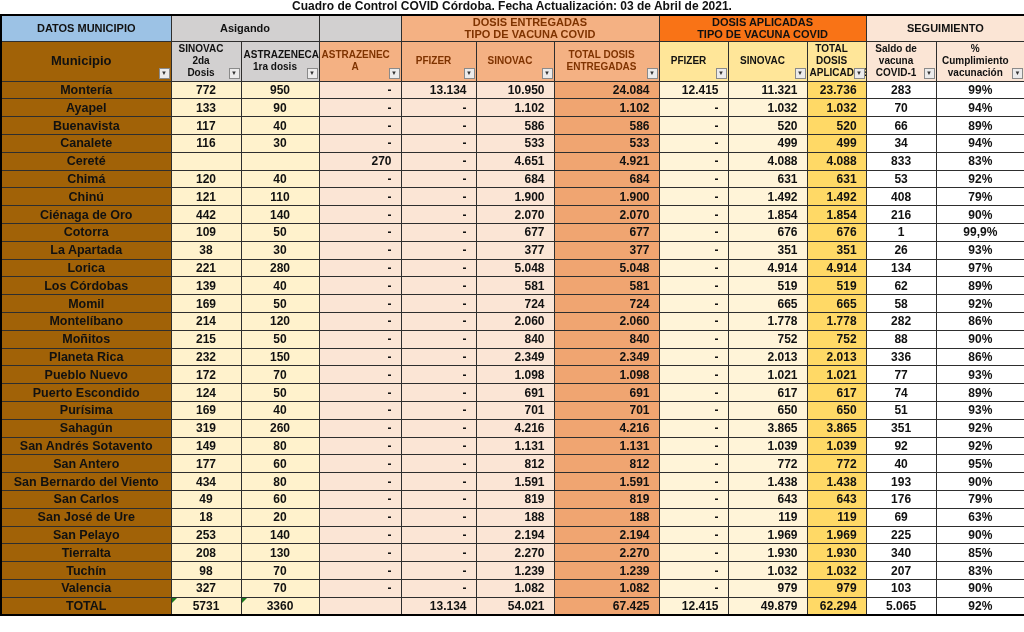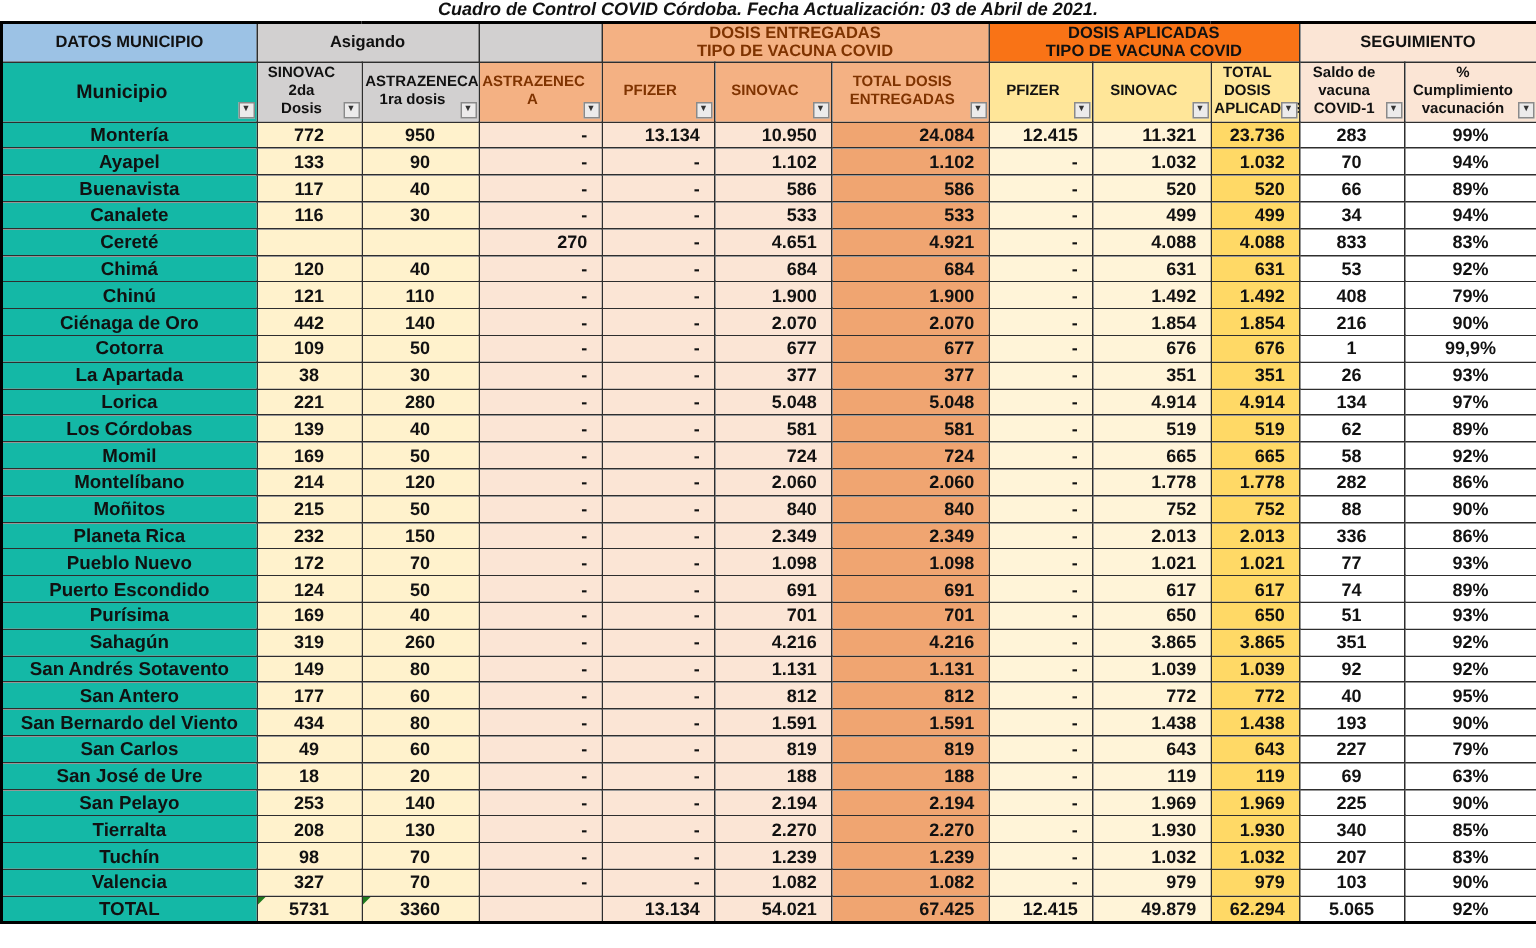--- a/index.html
+++ b/index.html
@@ -6,21 +6,20 @@
   * { box-sizing: border-box; }
   .page {
     width: 1024px; height: 632px; overflow: hidden;
     font-family: "Liberation Sans", sans-serif;
     background: #ffffff;
   }
   .title {
     height: 14px; line-height: 13px; text-align: center;
     font-size: 12px; font-weight: bold; color: #111;
     white-space: nowrap;
-    font-style: italic;
   }
   table.tbl {
     border-collapse: collapse; table-layout: fixed;
     width: 1024px; border: 2px solid #000;
   }
   .tbl th, .tbl td {
     border: 1px solid #2e2e2e; overflow: hidden;
     font-weight: bold; color: #111; padding: 0;
   }
   
@@ -35,37 +34,37 @@
   .g-gray   { background: #D2D0D0; }
   .g-orange { background: #F4B183; color: #7F3300 !important; }
   .g-yellow { background: #f97316; }
   .g-pink   { background: #FBE5D5; margin-top: 40px; }
   
   .sub-row th {
     height: 40px; font-size: 10px; line-height: 1.18;
     text-align: center; vertical-align: middle;
     white-space: pre-line; position: relative; padding: 1px 12px 1px 2px;
   }
-  .sub-row th.h-muni { font-size: 13px; background: #14b8a6; }
+  .sub-row th.h-muni { font-size: 13px; background: #a16207; }
   .h-gray   { background: #D2D0D0; }
   .h-orange { background: #F4B183; color: #7F3300 !important; }
   .h-yellow { background: #FFE699; }
   .h-pink   { background: #FBE5D5; }
   .dd {
     position: absolute; right: 1px; bottom: 2px;
     width: 11px; height: 11px; background: #ECEBEB;
     border: 1px solid #8a8a8a; font-size: 6px; line-height: 9px;
     text-align: center; color: #333; font-weight: normal;
   }
   
   tbody td {
     height: 17.8px; font-size: 12px; white-space: nowrap;
     vertical-align: middle; position: relative;
   }
-  td.c0  { background: #14b8a6; text-align: center; font-size: 12.5px; }
+  td.c0  { background: #a16207; text-align: center; font-size: 12.5px; }
   td.c1, td.c2 { background: #FFF2CC; text-align: center; }
   td.c3, td.c4, td.c5 { background: #FBE5D5; text-align: right; padding-right: 9px; }
   td.c6  { background: #F0A571; text-align: right; padding-right: 9px; }
   td.c7, td.c8 { background: #FFF4D8; text-align: right; padding-right: 9px; }
   td.c9  { background: #FFD966; text-align: right; padding-right: 9px; }
   td.c10 { background: #ffffff; text-align: center; }
   td.c11 { background: #ffffff; text-align: center; }
   .tri {
     position: absolute; top: 0; left: 0; width: 0; height: 0;
     border-top: 5px solid #1E7B1E; border-right: 5px solid transparent;
@@ -453,21 +452,21 @@
           <td class="c0">San Carlos</td>
           <td class="c1">49</td>
           <td class="c2">60</td>
           <td class="c3">-</td>
           <td class="c4">-</td>
           <td class="c5">819</td>
           <td class="c6">819</td>
           <td class="c7">-</td>
           <td class="c8">643</td>
           <td class="c9">643</td>
-          <td class="c10">227</td>
+          <td class="c10">176</td>
           <td class="c11">79%</td>
         </tr>
         <tr>
           <td class="c0">San José de Ure</td>
           <td class="c1">18</td>
           <td class="c2">20</td>
           <td class="c3">-</td>
           <td class="c4">-</td>
           <td class="c5">188</td>
           <td class="c6">188</td>

